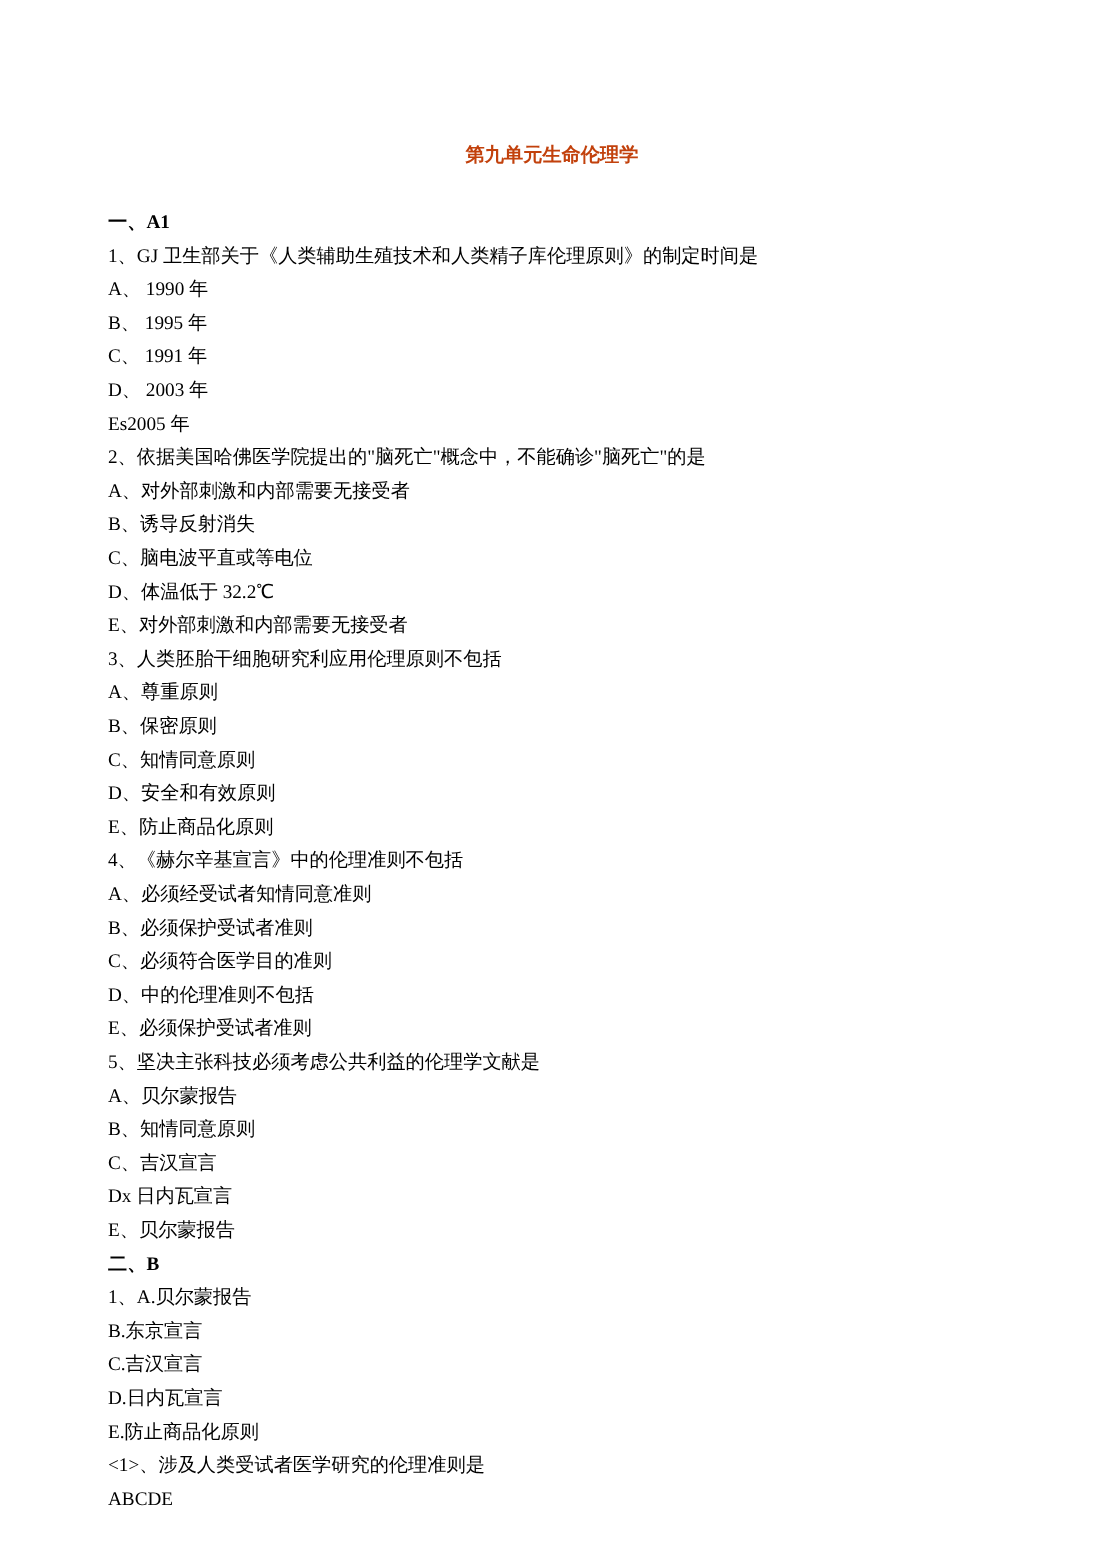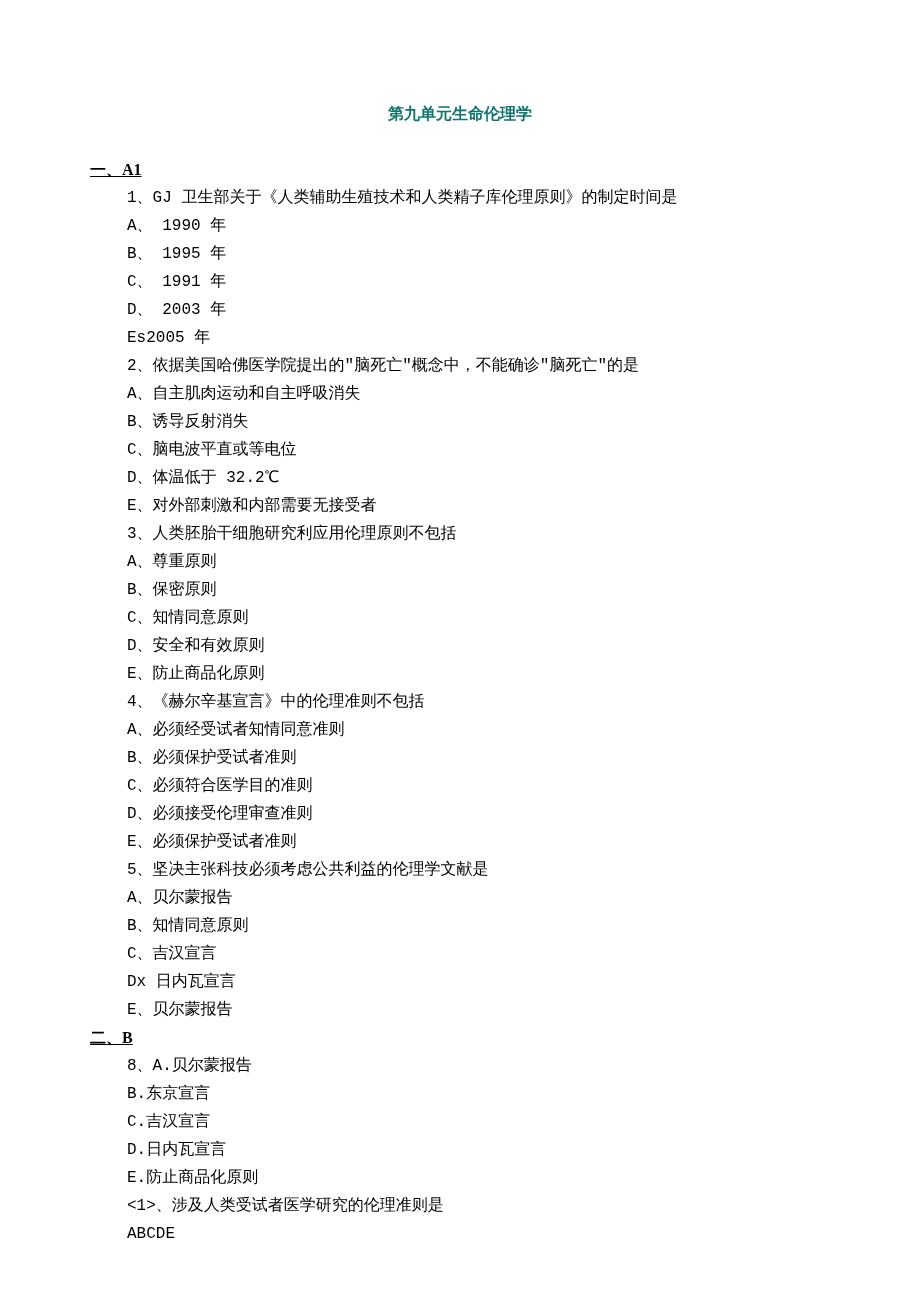--- a/index.html
+++ b/index.html
@@ -8,80 +8,79 @@
     height: 1301px;
     background: #ffffff;
     font-family: "SimSun", "宋体", serif;
     font-size: 16px;
     line-height: 1.75;
     color: #000000;
     padding: 100px 90px 40px 90px;
   }
   .title {
     text-align: center;
-    color: #0f766e;
+    color: #c2410c;
     font-weight: bold;
     font-size: 16px;
     margin-bottom: 28px;
     font-family: "SimSun", "宋体", serif;
+    margin-top: 16px;
   }
   .section-heading {
     font-weight: bold;
     font-family: "SimSun", "宋体", serif;
-    text-decoration: underline;
   }
   .line {
-    font-family: Liberation Mono, monospace;
-    margin-left: 37px;
+    font-family: Liberation Serif, serif;
   }
 </style>
 </head>
 <body>
 
 <div class="title">第九单元生命伦理学</div>
 
 <div class="section-heading">一、A1</div>
 
 <div class="line">1、GJ 卫生部关于《人类辅助生殖技术和人类精子库伦理原则》的制定时间是</div>
 <div class="line">A、 1990 年</div>
 <div class="line">B、 1995 年</div>
 <div class="line">C、 1991 年</div>
 <div class="line">D、 2003 年</div>
 <div class="line">Es2005 年</div>
 
 <div class="line">2、依据美国哈佛医学院提出的"脑死亡"概念中，不能确诊"脑死亡"的是</div>
-<div class="line">A、自主肌肉运动和自主呼吸消失</div>
+<div class="line">A、对外部刺激和内部需要无接受者</div>
 <div class="line">B、诱导反射消失</div>
 <div class="line">C、脑电波平直或等电位</div>
 <div class="line">D、体温低于 32.2℃</div>
 <div class="line">E、对外部刺激和内部需要无接受者</div>
 
 <div class="line">3、人类胚胎干细胞研究利应用伦理原则不包括</div>
 <div class="line">A、尊重原则</div>
 <div class="line">B、保密原则</div>
 <div class="line">C、知情同意原则</div>
 <div class="line">D、安全和有效原则</div>
 <div class="line">E、防止商品化原则</div>
 
 <div class="line">4、《赫尔辛基宣言》中的伦理准则不包括</div>
 <div class="line">A、必须经受试者知情同意准则</div>
 <div class="line">B、必须保护受试者准则</div>
 <div class="line">C、必须符合医学目的准则</div>
-<div class="line">D、必须接受伦理审查准则</div>
+<div class="line">D、中的伦理准则不包括</div>
 <div class="line">E、必须保护受试者准则</div>
 
 <div class="line">5、坚决主张科技必须考虑公共利益的伦理学文献是</div>
 <div class="line">A、贝尔蒙报告</div>
 <div class="line">B、知情同意原则</div>
 <div class="line">C、吉汉宣言</div>
 <div class="line">Dx 日内瓦宣言</div>
 <div class="line">E、贝尔蒙报告</div>
 
 <div class="section-heading">二、B</div>
 
-<div class="line">8、A.贝尔蒙报告</div>
+<div class="line">1、A.贝尔蒙报告</div>
 <div class="line">B.东京宣言</div>
 <div class="line">C.吉汉宣言</div>
 <div class="line">D.日内瓦宣言</div>
 <div class="line">E.防止商品化原则</div>
 
 <div class="line">&lt;1&gt;、涉及人类受试者医学研究的伦理准则是</div>
 <div class="line">ABCDE</div>
 
 </body></html>

